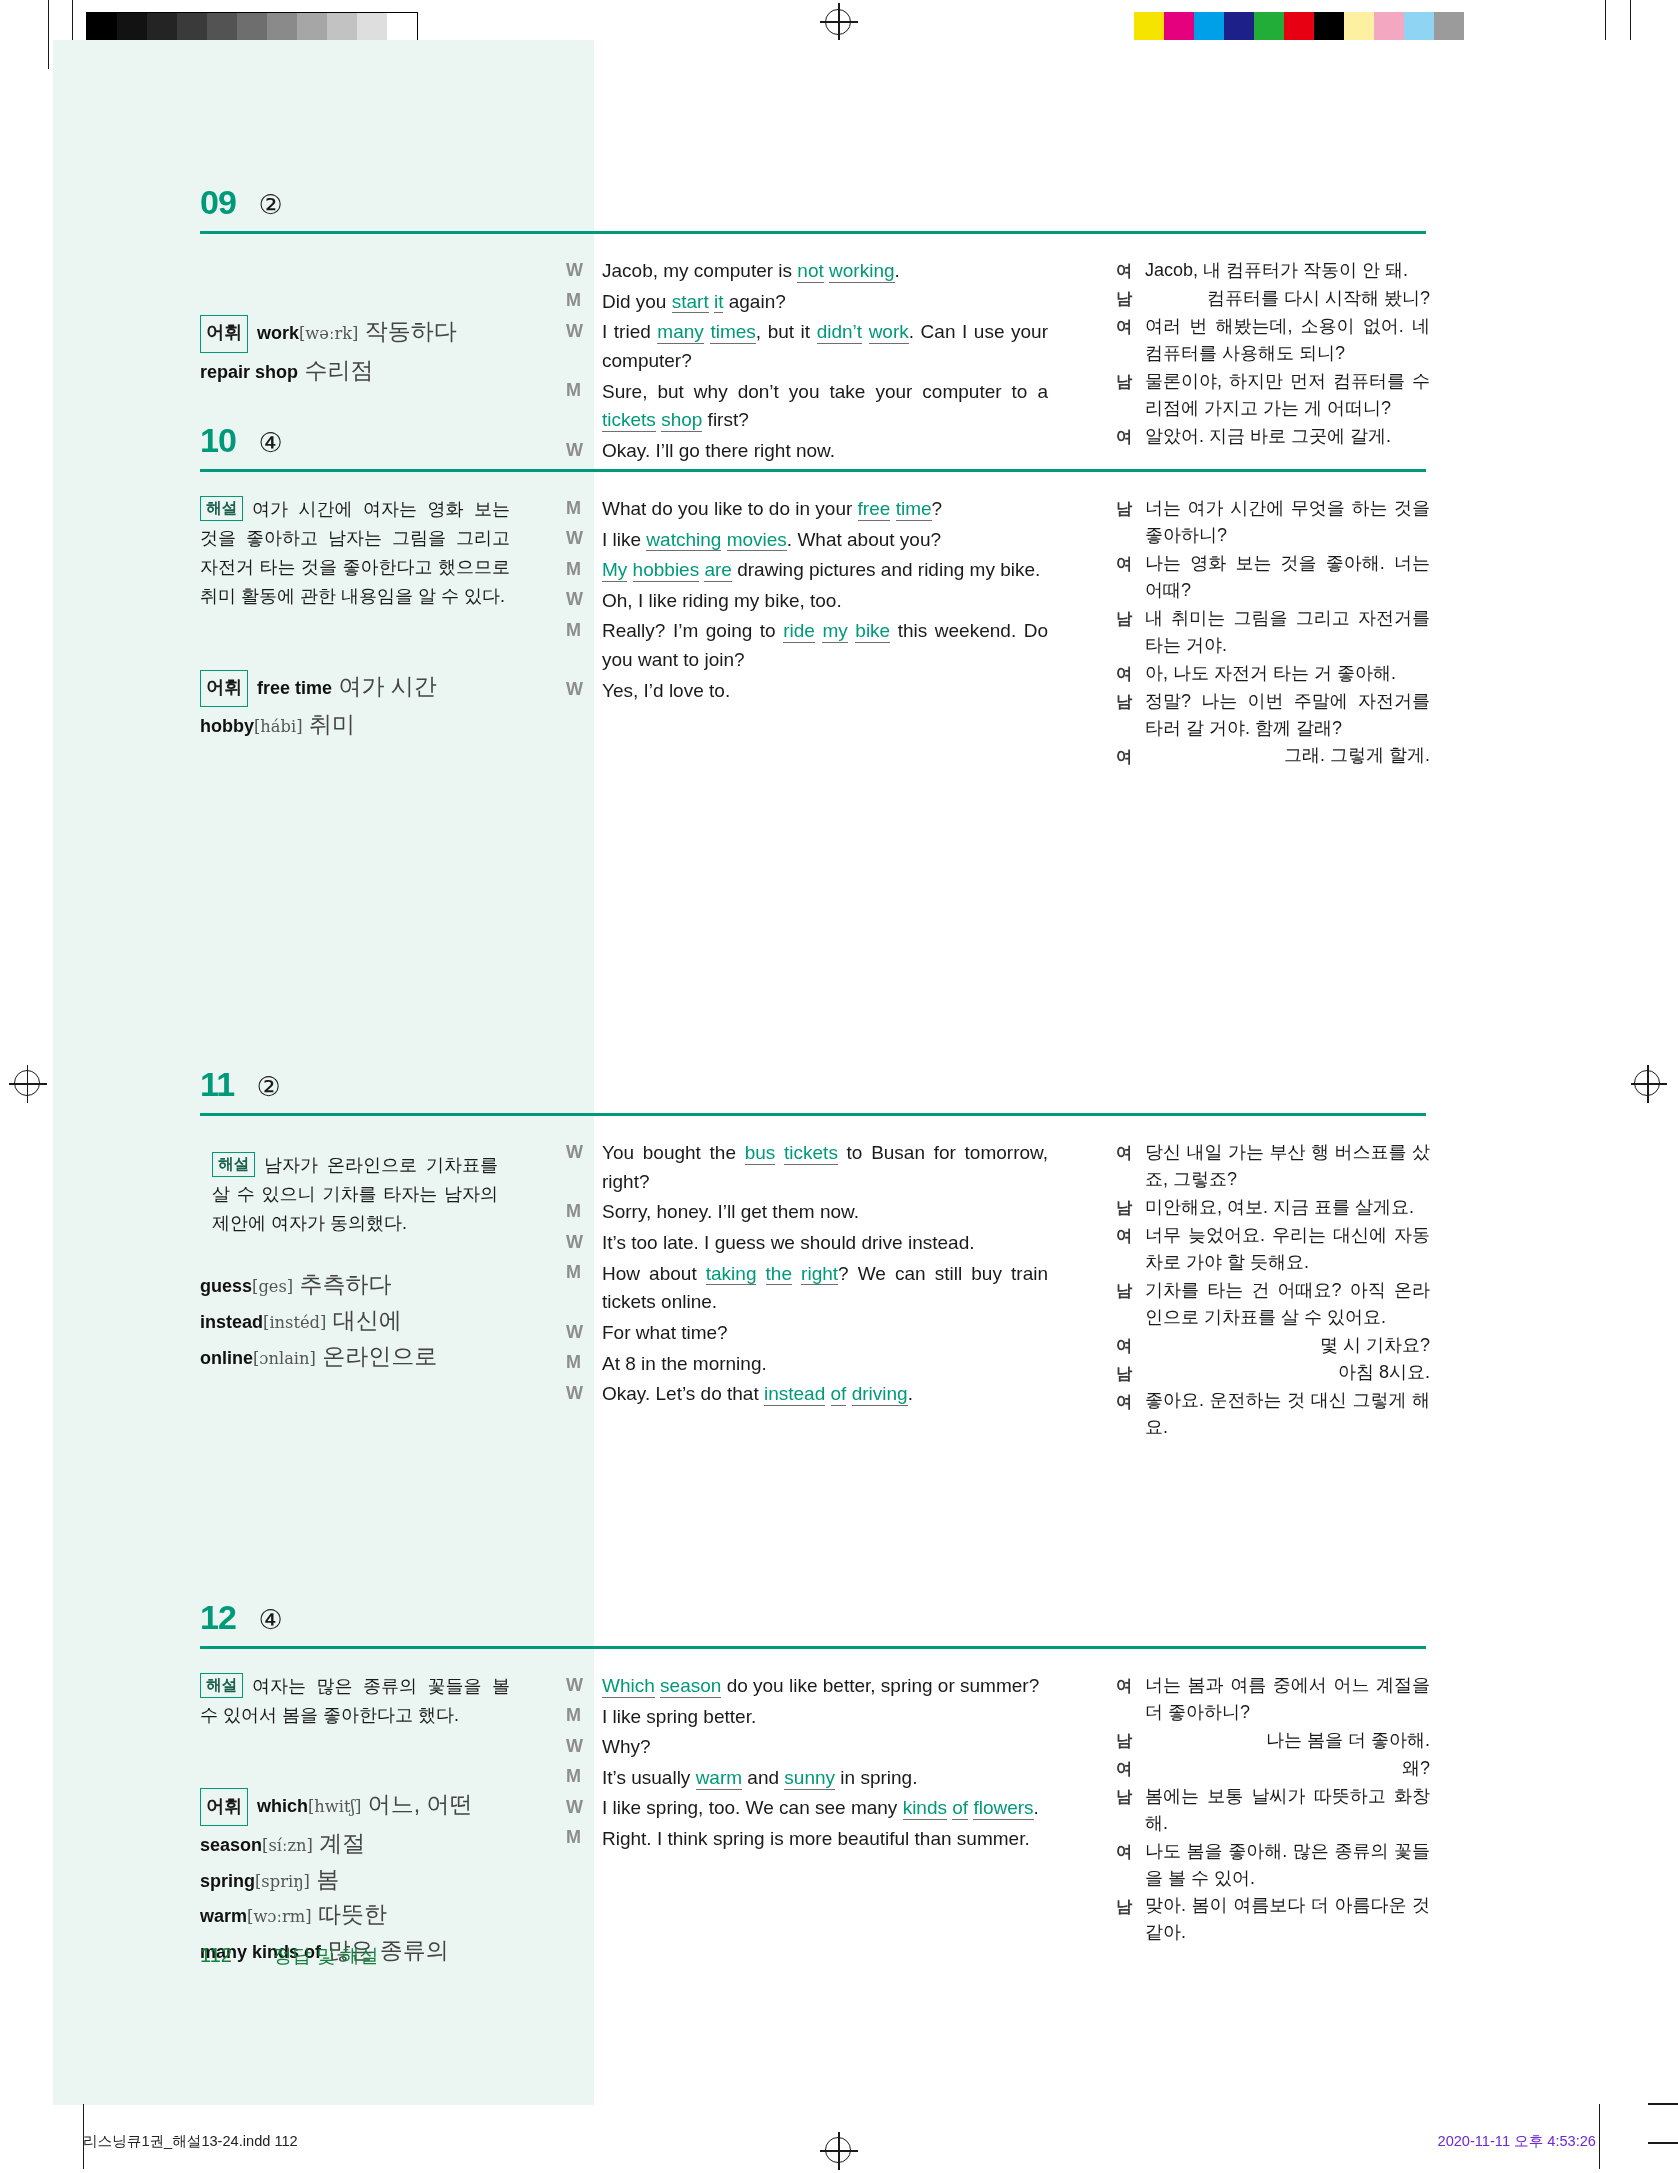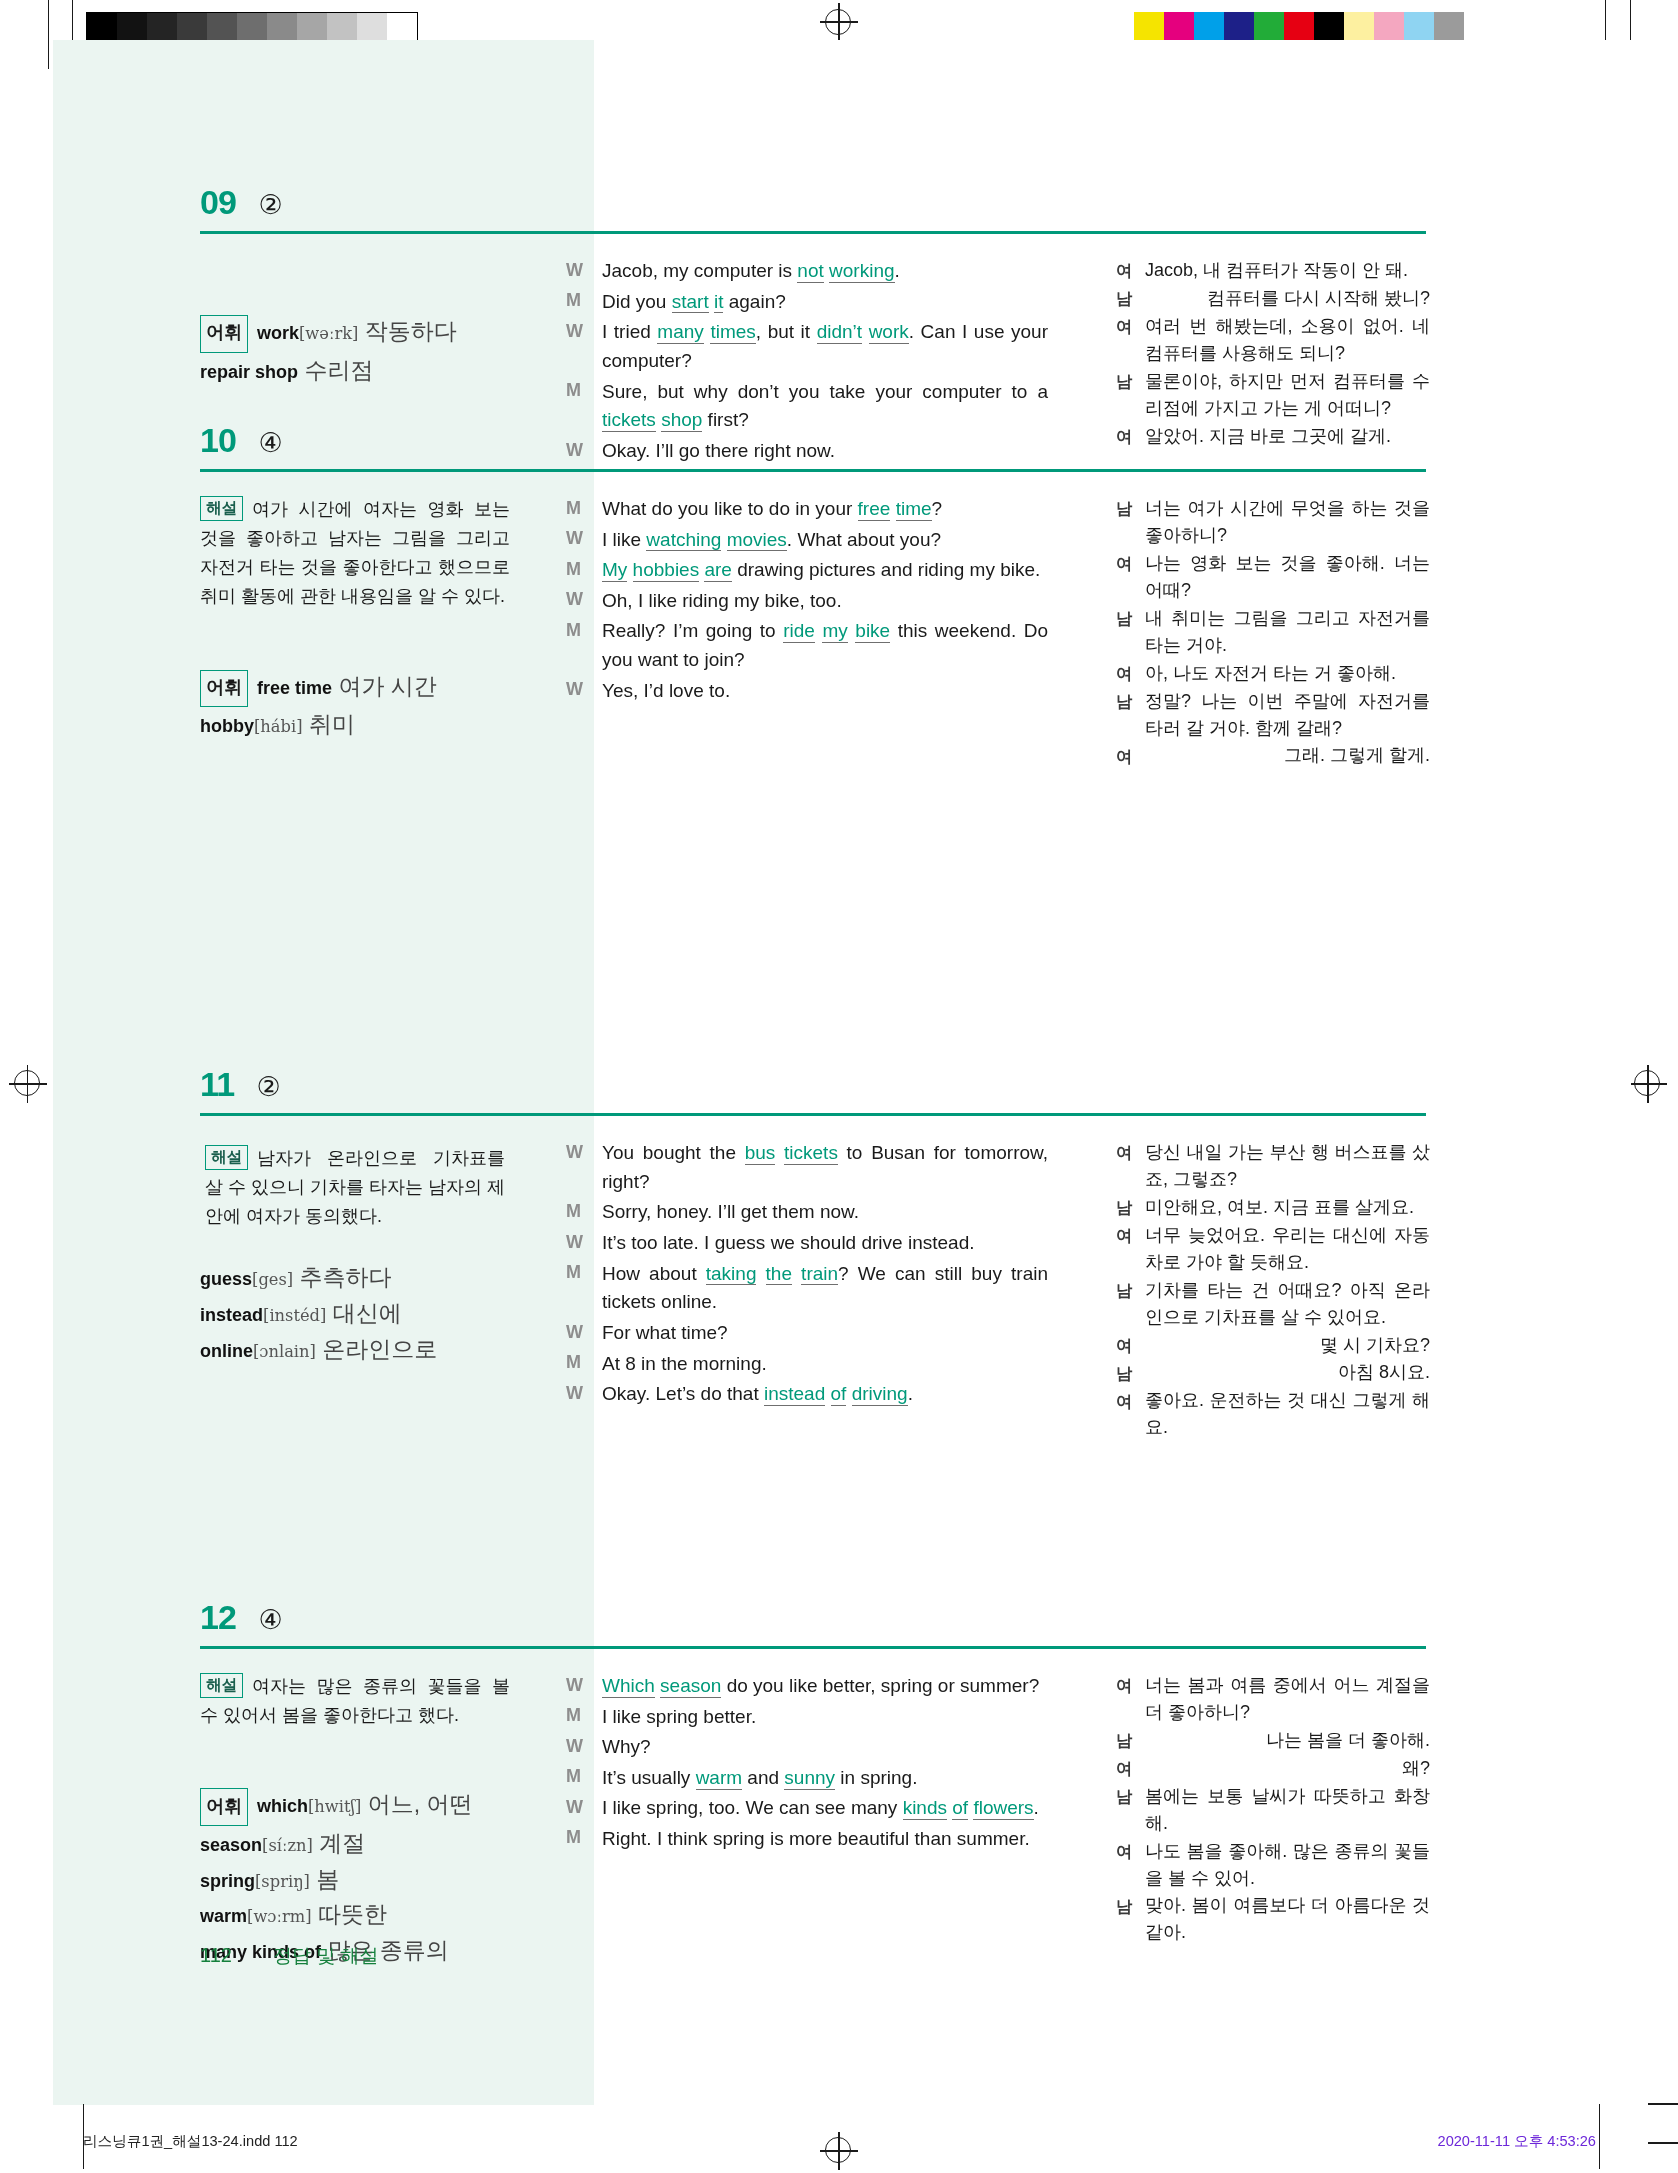--- a/index.html
+++ b/index.html
@@ -287,21 +287,21 @@
       </div>
     </div>
     <div class="item" style="top: 1067px;">
       <div class="item-head">
         <span class="item-num">11</span>
         <span class="item-ans">②</span>
       </div>
       <div class="item-rule"></div>
       <div class="cols">
         <div class="col-left">
-          <p class="expl" style="margin: 5px;"><span class="tag">해설</span>남자가 온라인으로 기차표를 살 수 있으니 기차를 타자는 남자의 제안에 여자가 동의했다.</p>
+          <p class="expl" style="margin: 12px;"><span class="tag">해설</span>남자가 온라인으로 기차표를 살 수 있으니 기차를 타자는 남자의 제안에 여자가 동의했다.</p>
           <div class="vocab">
             <div><span class="w">guess</span><span class="ipa">[ges]</span><span class="kr"> 추측하다</span></div>
             <div><span class="w">instead</span><span class="ipa">[instéd]</span><span class="kr"> 대신에</span></div>
             <div><span class="w">online</span><span class="ipa">[ɔnlain]</span><span class="kr"> 온라인으로</span></div>
           </div>
         </div>
         <div class="col-mid">
           <div class="line">
             <div class="spk">W</div>
             <div class="txt">You bought the <span class="k">bus</span> <span class="k">tickets</span> to Busan for tomorrow, right?</div>
@@ -309,21 +309,21 @@
           <div class="line">
             <div class="spk">M</div>
             <div class="txt nojust">Sorry, honey. I’ll get them now.</div>
           </div>
           <div class="line">
             <div class="spk">W</div>
             <div class="txt">It’s too late. I guess we should drive instead.</div>
           </div>
           <div class="line">
             <div class="spk">M</div>
-            <div class="txt">How about <span class="k">taking</span> <span class="k">the</span> <span class="k">train</span>? We can still buy train tickets online.</div>
+            <div class="txt">How about <span class="k">taking</span> <span class="k">the</span> <span class="k">right</span>? We can still buy train tickets online.</div>
           </div>
           <div class="line">
             <div class="spk">W</div>
             <div class="txt nojust">For what time?</div>
           </div>
           <div class="line">
             <div class="spk">M</div>
             <div class="txt nojust">At 8 in the morning.</div>
           </div>
           <div class="line">

